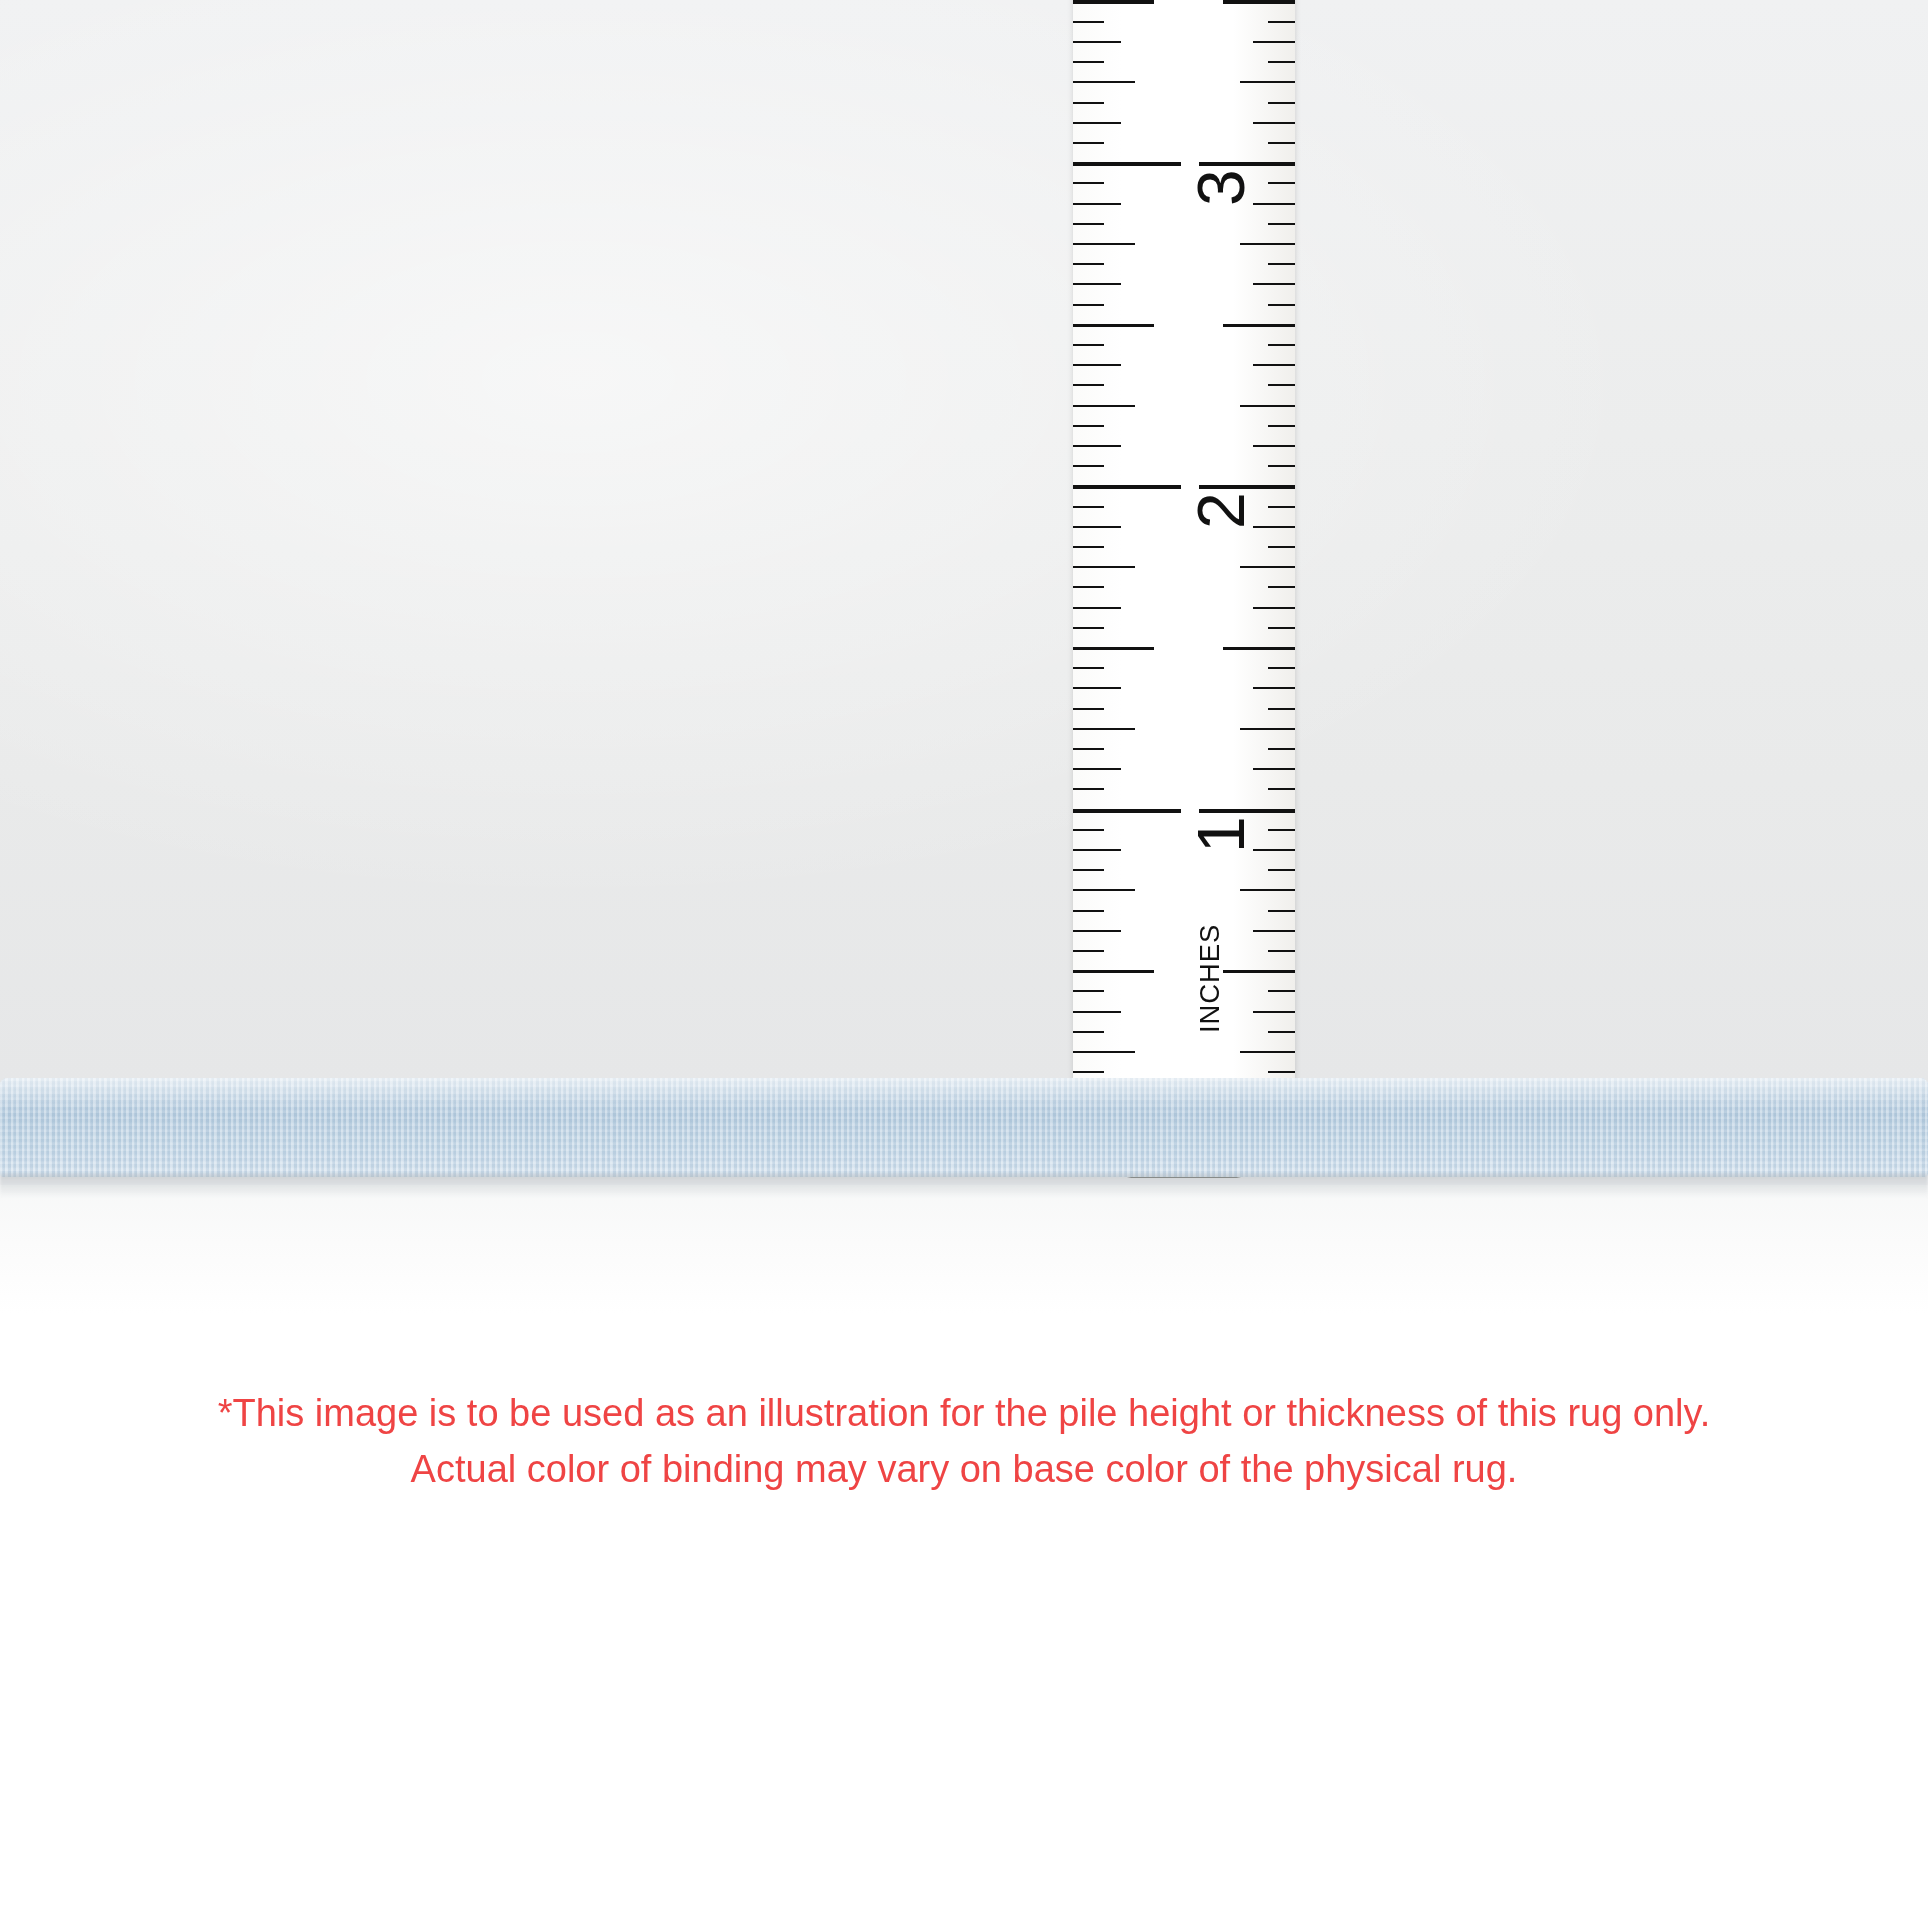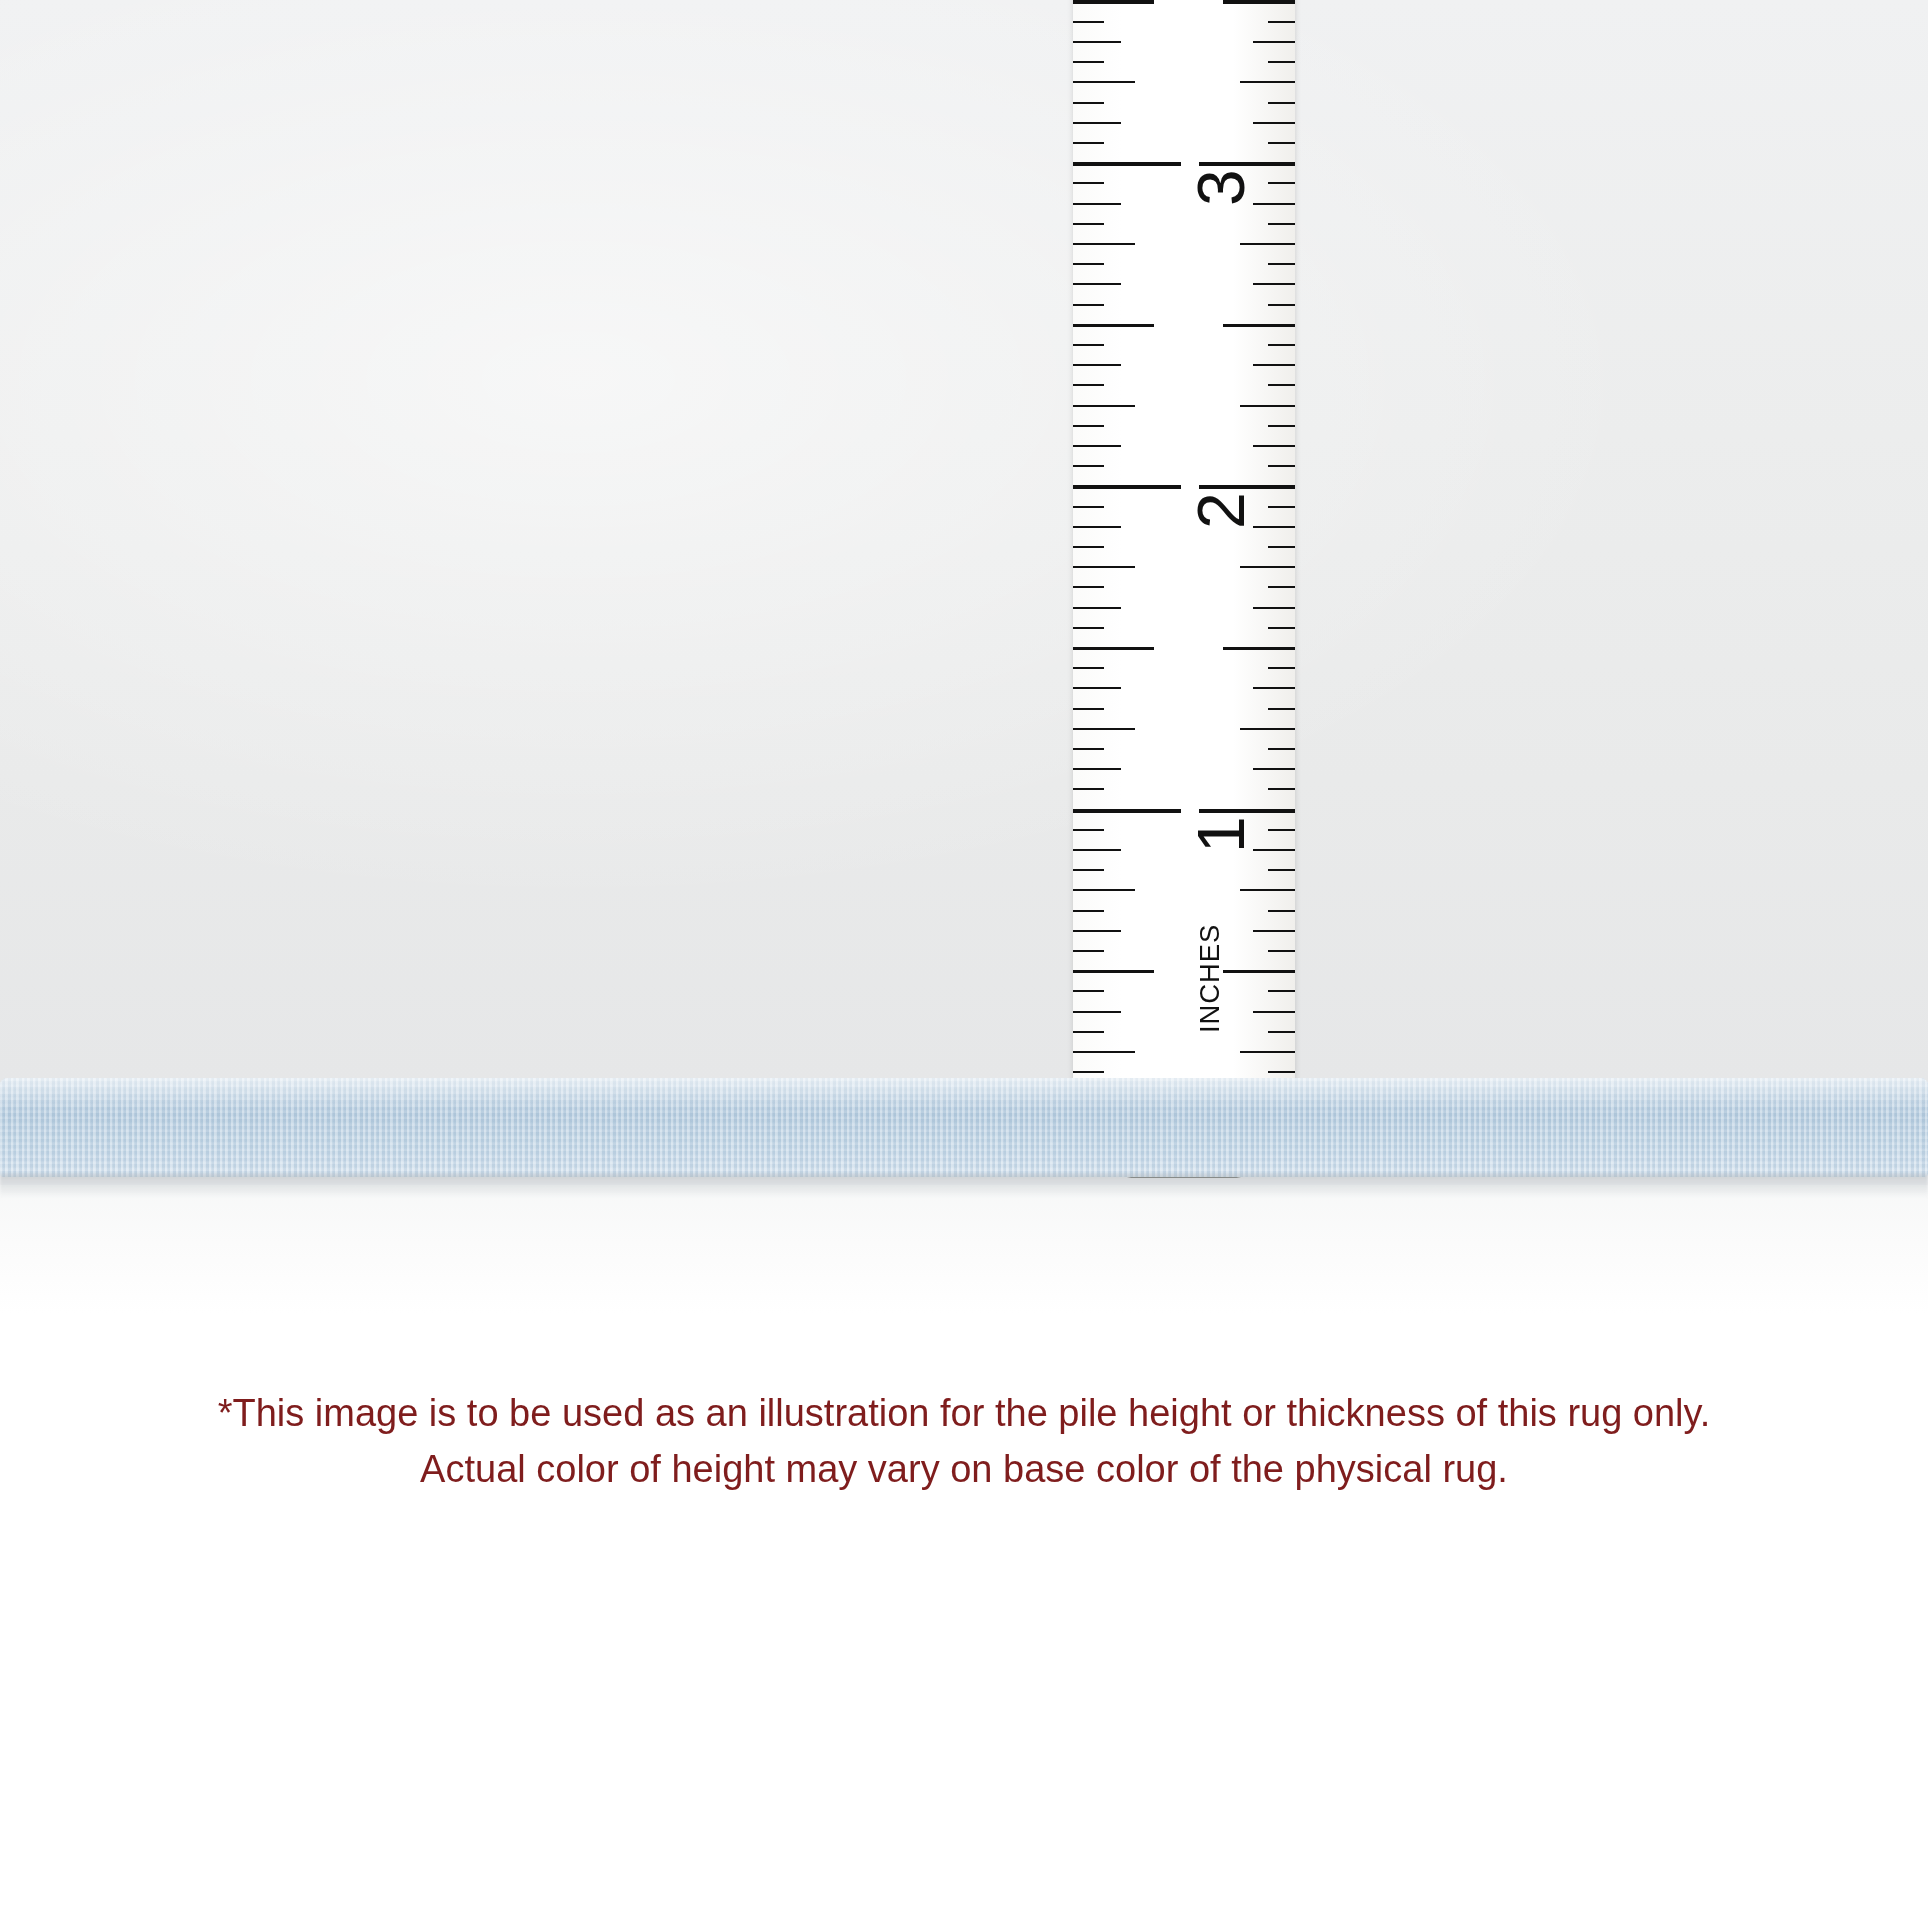--- a/index.html
+++ b/index.html
@@ -193,21 +193,21 @@
     white-space: nowrap;
   }
 
   
   .caption {
     position: absolute;
     left: 0;
     top: 1385px;
     width: 1928px;
     text-align: center;
-    color: #7f1d1d;
+    color: #ef4444;
     font-family: "Liberation Sans", sans-serif;
     font-size: 38px;
     line-height: 1.48;
   }
   .caption .line { display: block; }
 </style>
 </head>
 <body>
 
 <div id="stage">
@@ -345,17 +345,17 @@
 
     <div class="rug-edge">
       <div class="rug-binding"></div>
       <div class="rug-shadow"></div>
     </div>
 
   </div>
 
   <div class="caption">
     <span class="line">*This image is to be used as an illustration for the pile height or thickness of this rug only.</span>
-    <span class="line">Actual color of height may vary on base color of the physical rug.</span>
+    <span class="line">Actual color of binding may vary on base color of the physical rug.</span>
   </div>
 
 </div>
 
 
 </body></html>

